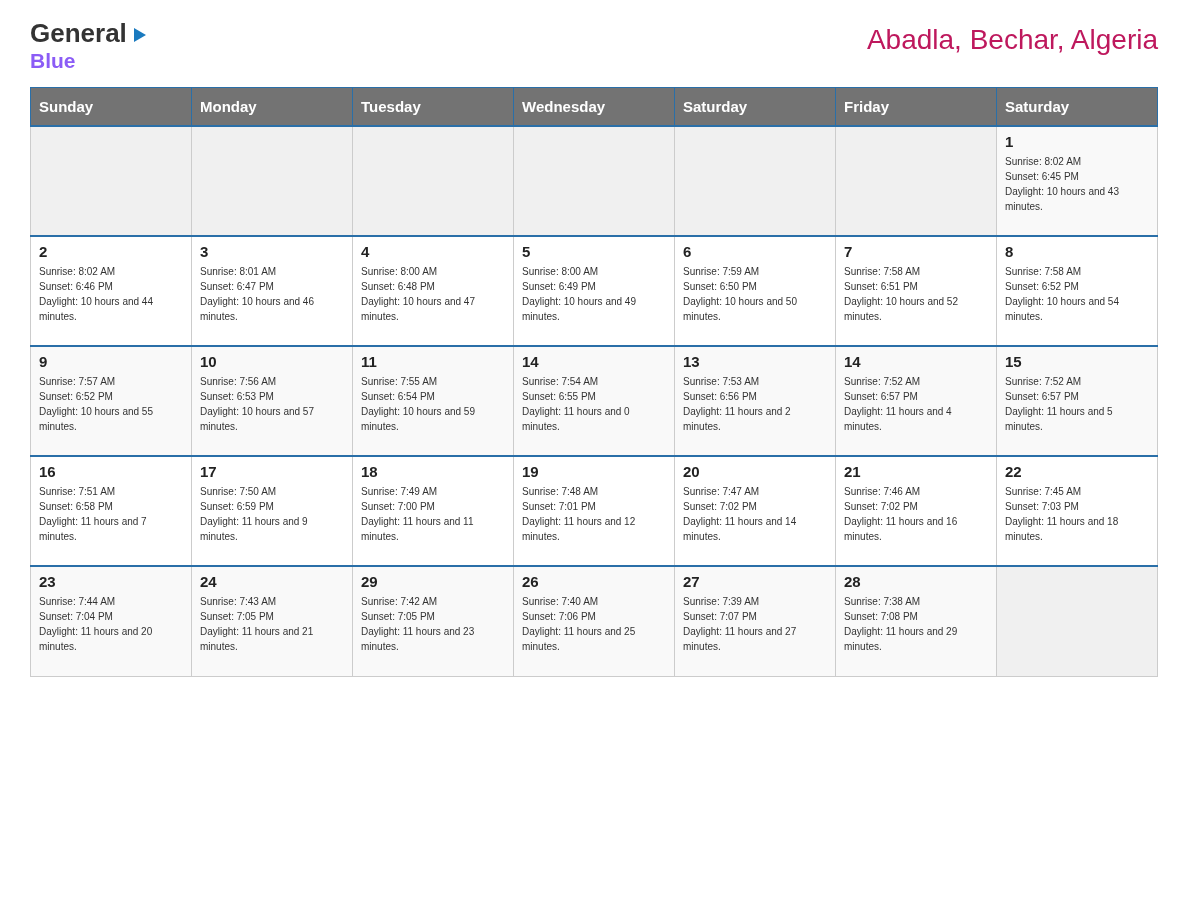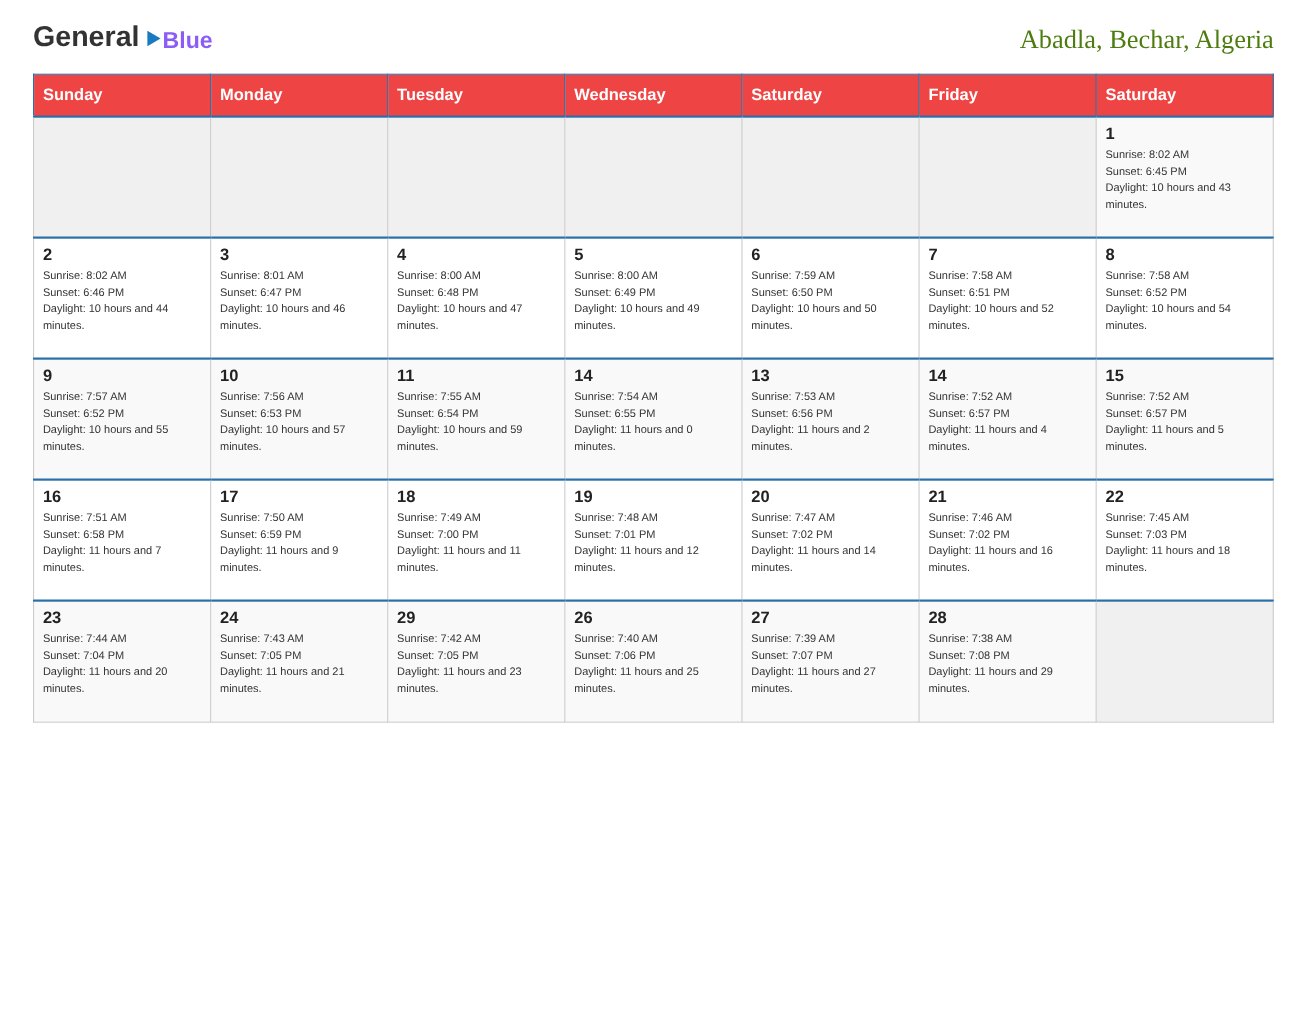--- a/index.html
+++ b/index.html
@@ -11,21 +11,22 @@
       min-height: 918px;
     }
     .header {
       display: flex;
       justify-content: space-between;
       align-items: flex-start;
       margin-bottom: 16px;
     }
     .logo {
       display: flex;
-      align-items: flex-end;
+      flex-direction: column;
+      align-items: flex-start;
     }
     .logo-general {
       font-size: 26px;
       font-weight: bold;
       color: #333;
       line-height: 1;
     }
     .logo-general span {
       color: #1a7abf;
     }
@@ -39,32 +40,31 @@
     .title-section {
       text-align: right;
     }
     .main-title {
       font-size: 42px;
       font-weight: bold;
       color: #222;
       line-height: 1.1;
     }
     .subtitle {
-      font-size: 24px;
-      color: #4d7c0f;
+      font-size: 28px;
+      color: #be185d;
       margin-top: 4px;
-      font-family: Liberation Serif, serif;
     }
     .calendar {
       width: 100%;
       border-collapse: collapse;
       border: 1px solid #bbb;
     }
     .calendar th {
-      background-color: #ef4444;
+      background-color: #737373;
       color: #fff;
       font-size: 15px;
       font-weight: bold;
       padding: 10px 8px;
       text-align: left;
       border: 1px solid #2a6fa8;
     }
     .calendar td {
       vertical-align: top;
       border: 1px solid #ccc;

